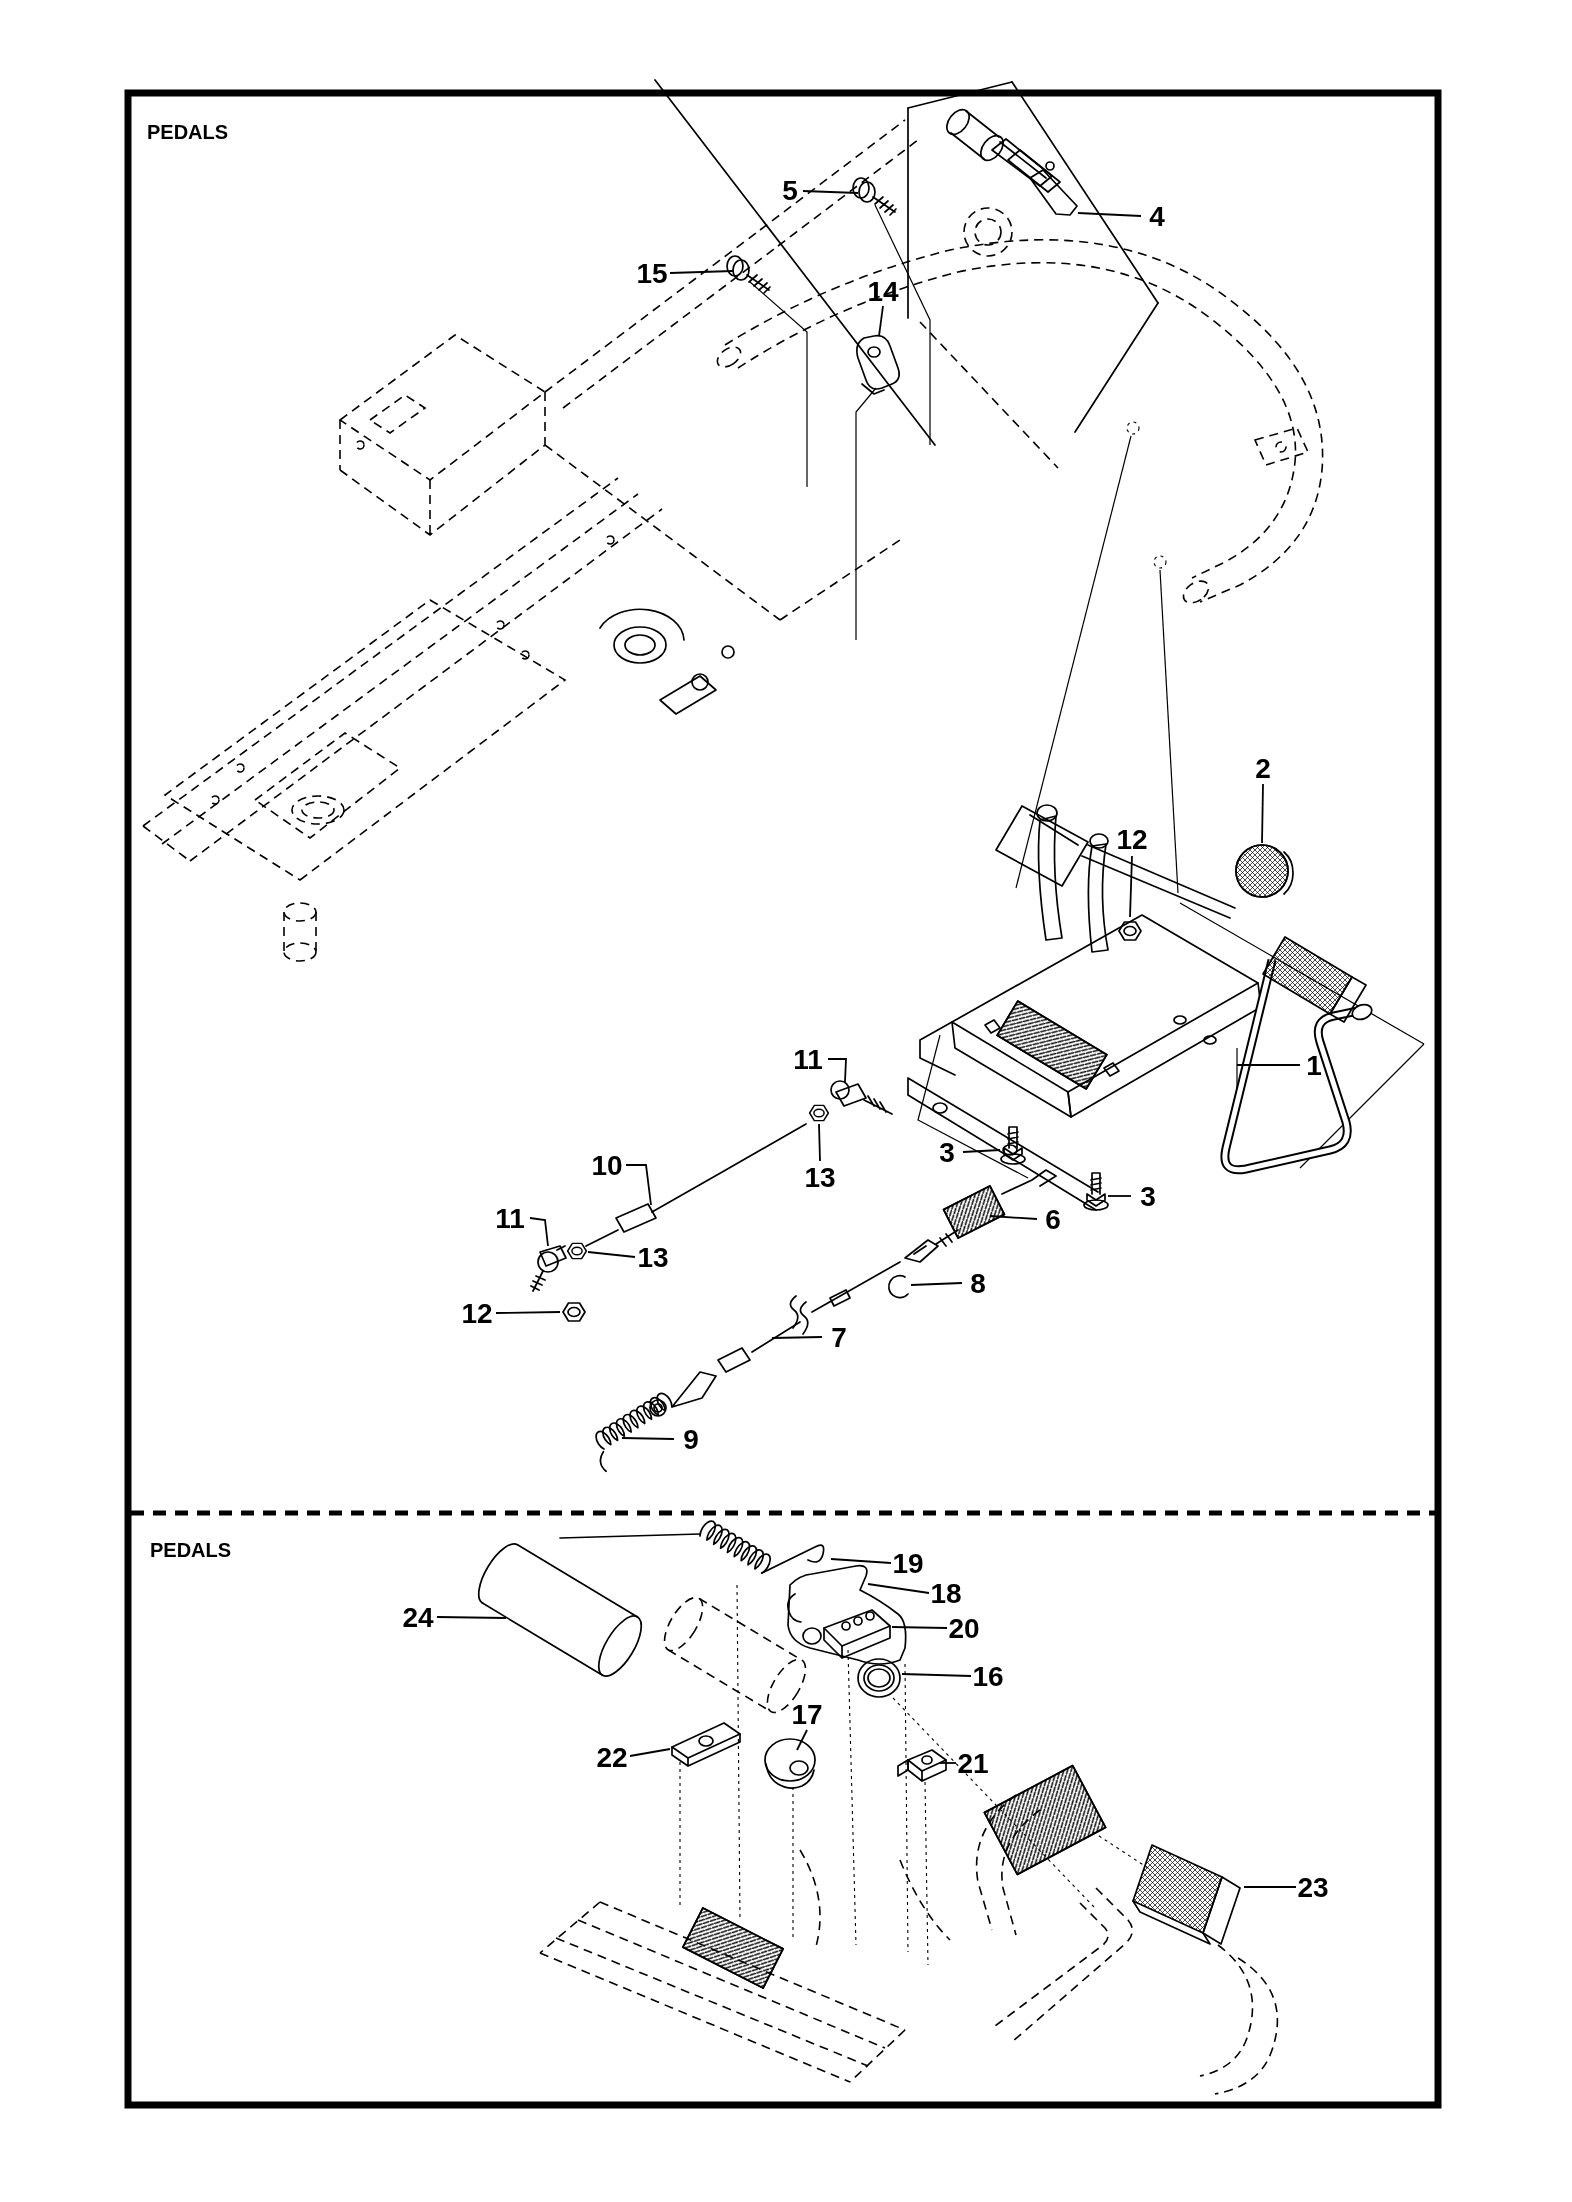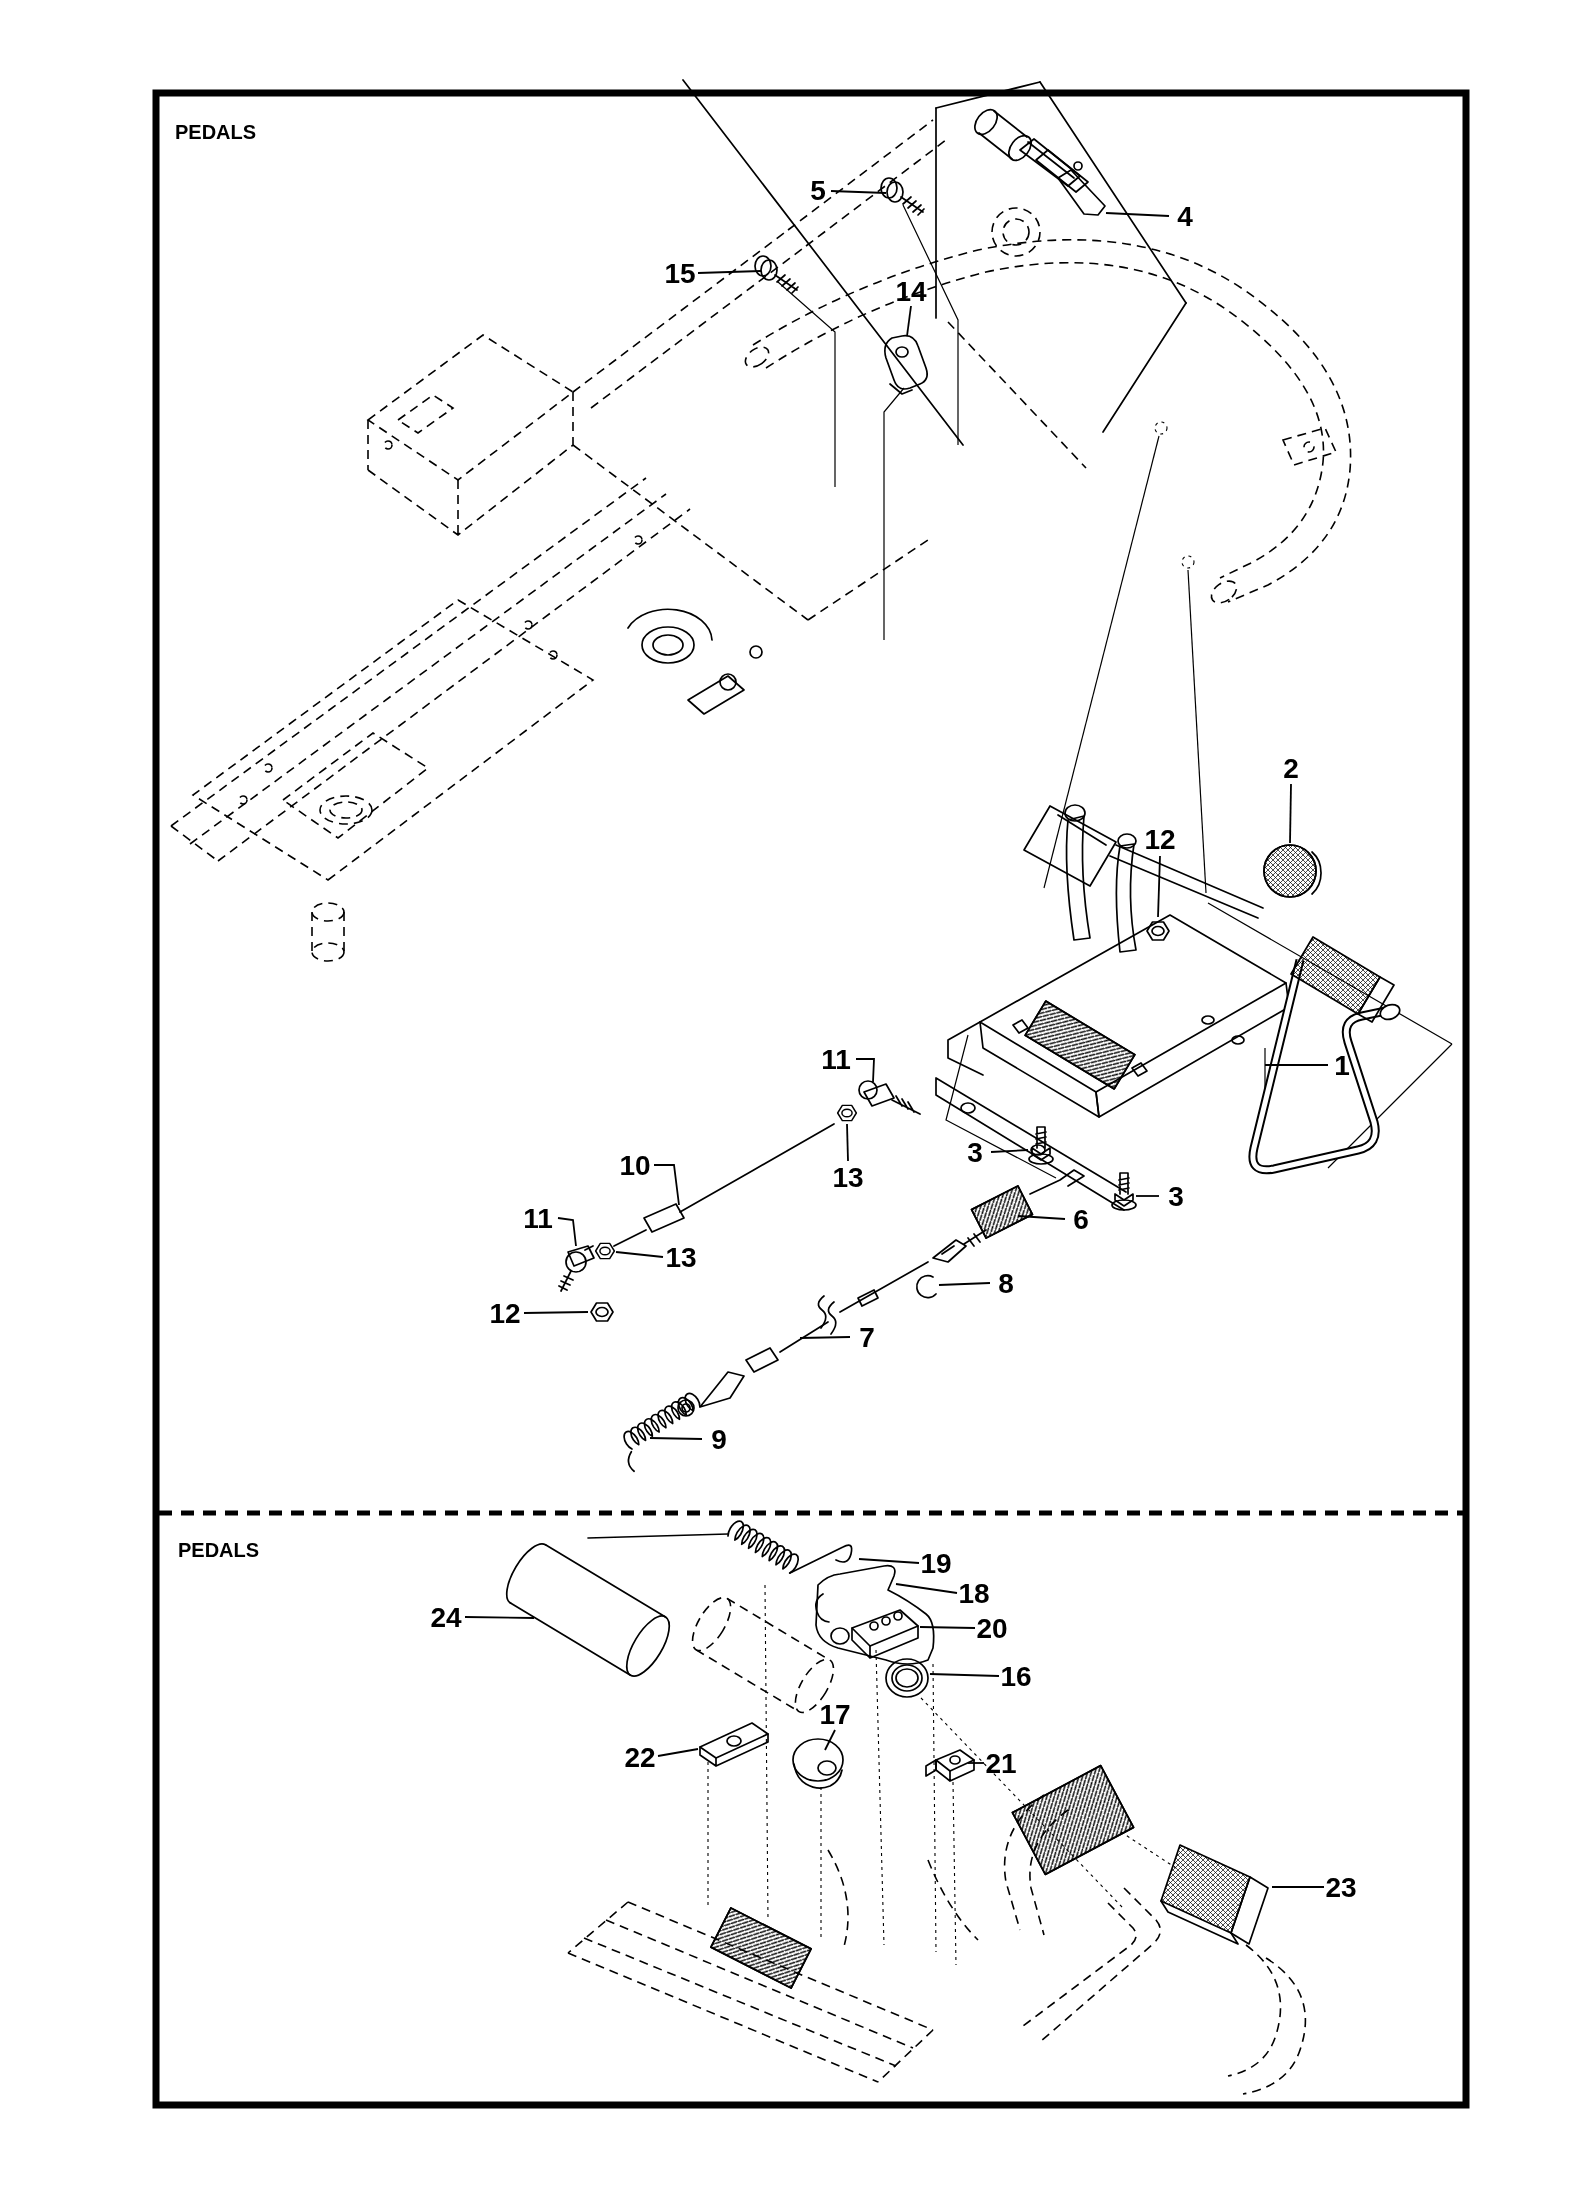--- a/index.html
+++ b/index.html
@@ -1,17 +1,17 @@
 <!DOCTYPE html>
 <html><head>
 <meta charset="utf-8">
 <style>
   html,body{margin:0;padding:0;background:#ffffff;}
   #page{position:relative;width:1288px;height:2202px;background:#ffffff;
-        font-family:"Liberation Sans",sans-serif;margin-left:28px;}
+        font-family:"Liberation Sans",sans-serif;}
   svg{position:absolute;left:0;top:0;}
   .title{font:700 20px "Liberation Sans",sans-serif;fill:#000;}
   .co{font:700 28px "Liberation Sans",sans-serif;fill:#000;}
   .ln{stroke:#000;fill:none;stroke-width:1.7;stroke-linecap:round;stroke-linejoin:round;}
   .thin{stroke:#000;fill:none;stroke-width:1.2;}
   .ghost{stroke:#000;fill:none;stroke-width:1.6;stroke-dasharray:9 6;stroke-linecap:butt;}
   .proj{stroke:#000;fill:none;stroke-width:1.1;stroke-dasharray:3 4;}
   .leader{stroke:#000;fill:none;stroke-width:1.8;}
 </style>
 </head>

